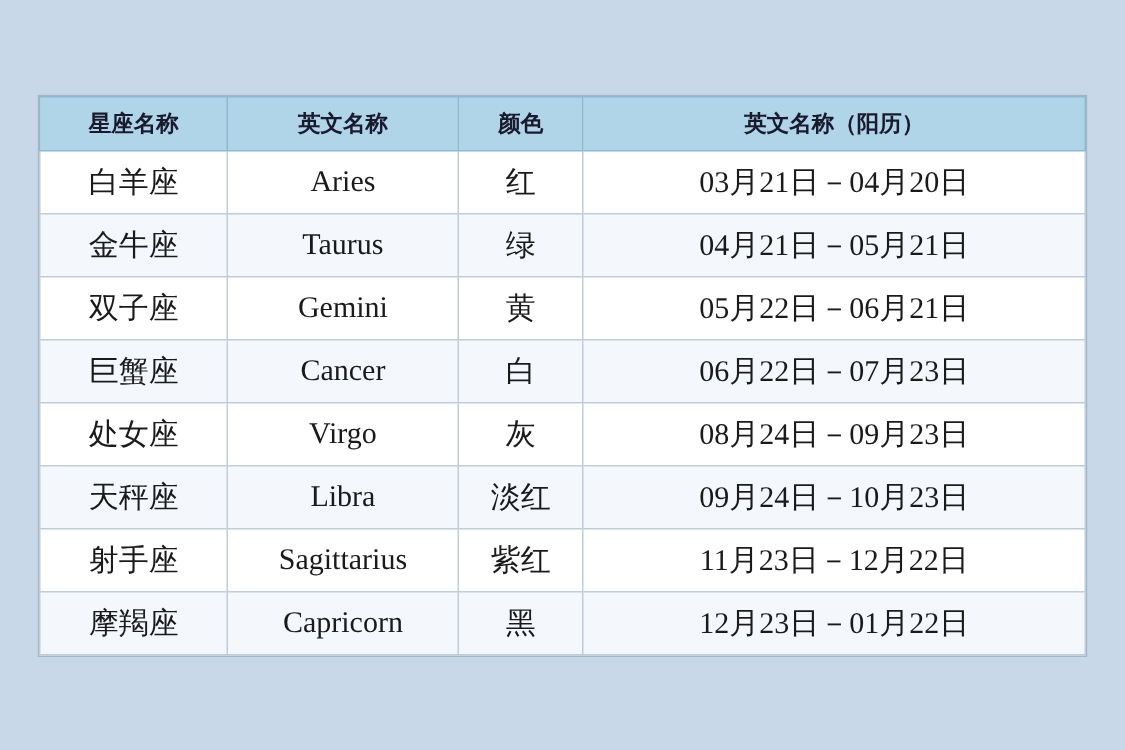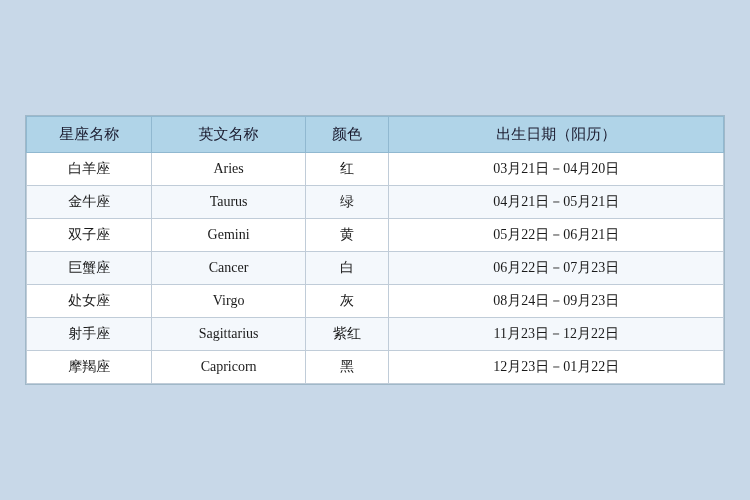--- a/index.html
+++ b/index.html
@@ -26,32 +26,32 @@
     }
 
     table {
       width: 100%;
       border-collapse: collapse;
     }
 
     th {
       background-color: #b0d4e8;
       color: #1a1a2e;
-      font-weight: normal;
+      font-weight: bold;
       font-size: 15px;
       padding: 8px 6px;
       text-align: center;
       border: 1px solid #90b8d0;
     }
 
     td {
       border: 1px solid #c0ccd8;
       padding: 7px 6px;
       text-align: center;
-      font-size: 14px;
+      font-size: 20px;
       color: #1a1a1a;
       background-color: #ffffff;
     }
 
     tr:nth-child(even) td {
       background-color: #f4f8fc;
     }
 
     tr:nth-child(odd) td {
       background-color: #ffffff;
@@ -65,21 +65,21 @@
 </head>
 <body>
 
 <div class="table-container">
   <table>
     <thead>
       <tr>
         <th class="col-cn">星座名称</th>
         <th class="col-en">英文名称</th>
         <th class="col-color">颜色</th>
-        <th class="col-date">出生日期（阳历）</th>
+        <th class="col-date">英文名称（阳历）</th>
       </tr>
     </thead>
     <tbody id="table-body">
     <tr>
           <td>白羊座</td>
           <td>Aries</td>
           <td>红</td>
           <td>03月21日－04月20日</td>
         </tr>
         <tr>
@@ -100,20 +100,26 @@
           <td>白</td>
           <td>06月22日－07月23日</td>
         </tr>
         <tr>
           <td>处女座</td>
           <td>Virgo</td>
           <td>灰</td>
           <td>08月24日－09月23日</td>
         </tr>
         <tr>
+          <td>天秤座</td>
+          <td>Libra</td>
+          <td>淡红</td>
+          <td>09月24日－10月23日</td>
+        </tr>
+        <tr>
           <td>射手座</td>
           <td>Sagittarius</td>
           <td>紫红</td>
           <td>11月23日－12月22日</td>
         </tr>
         <tr>
           <td>摩羯座</td>
           <td>Capricorn</td>
           <td>黑</td>
           <td>12月23日－01月22日</td>

